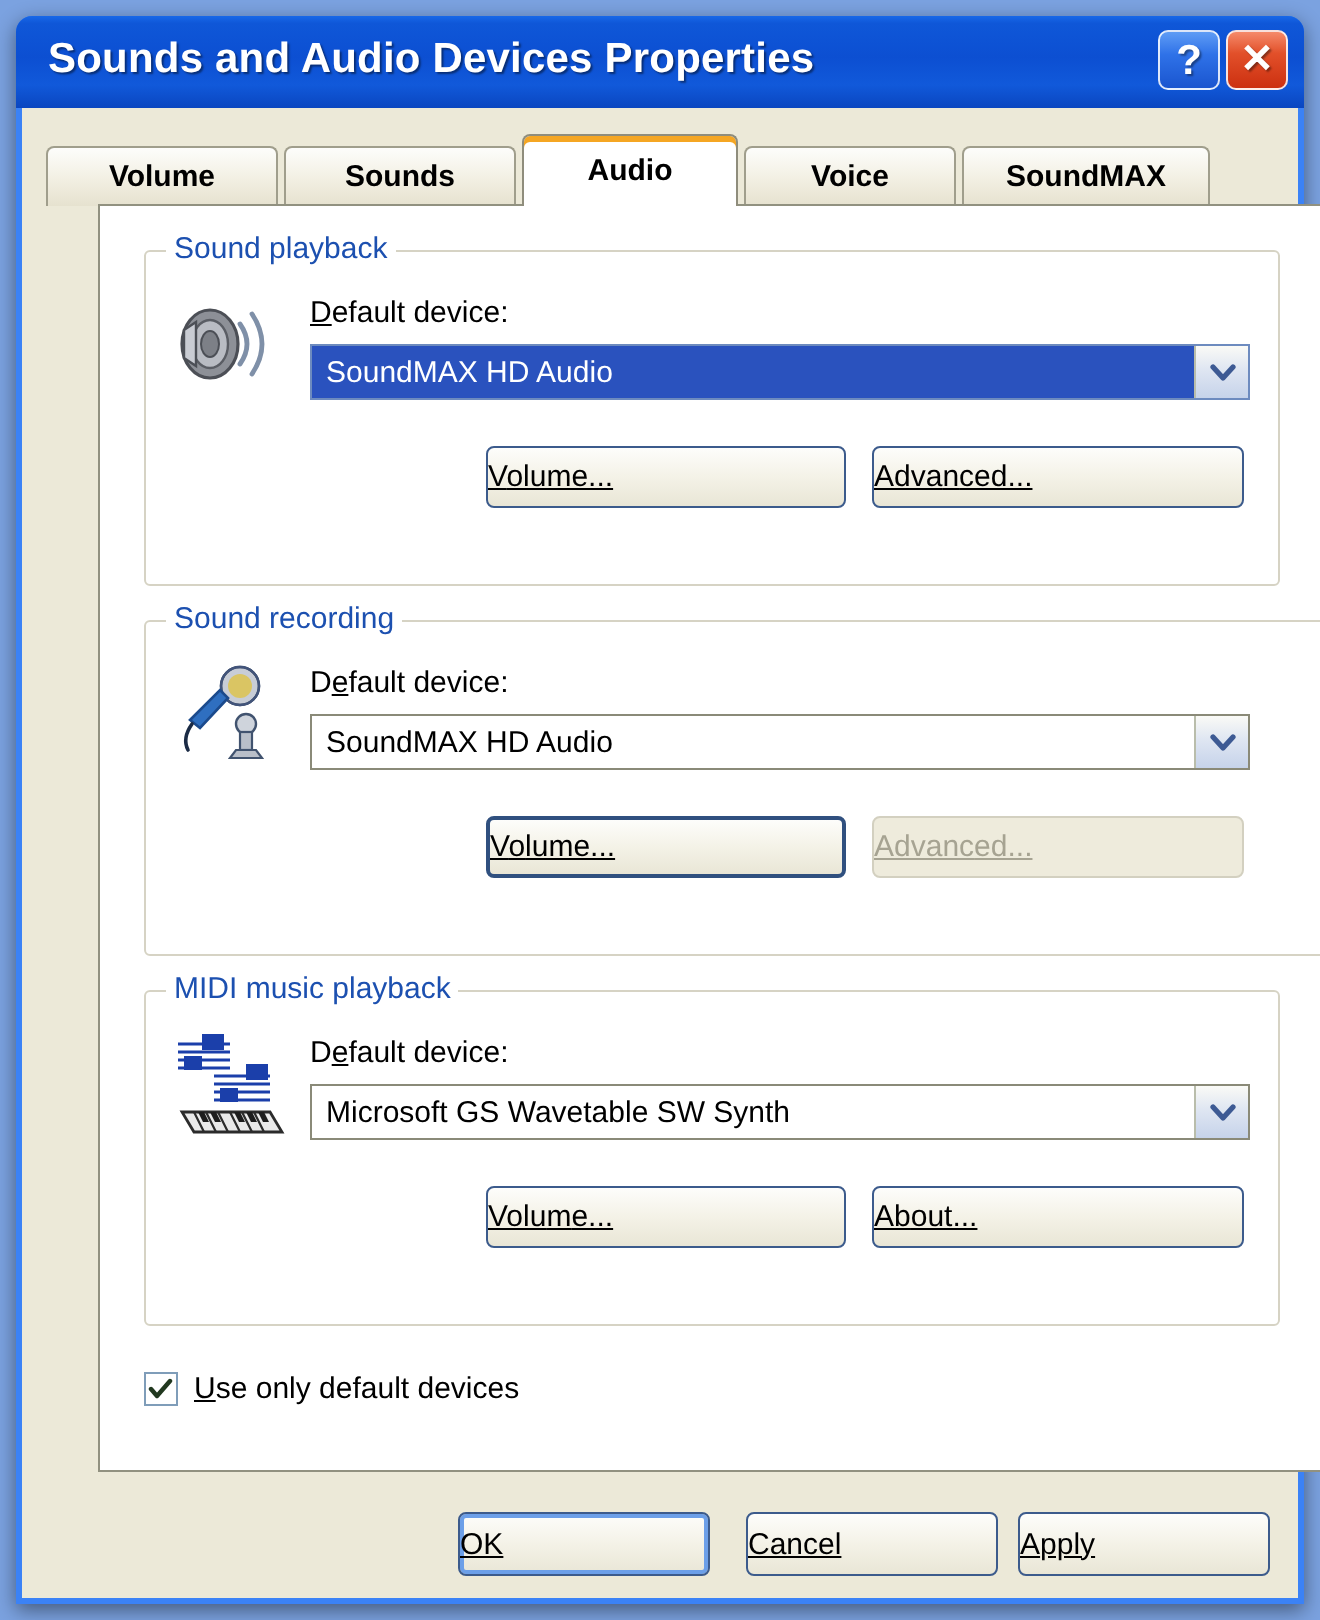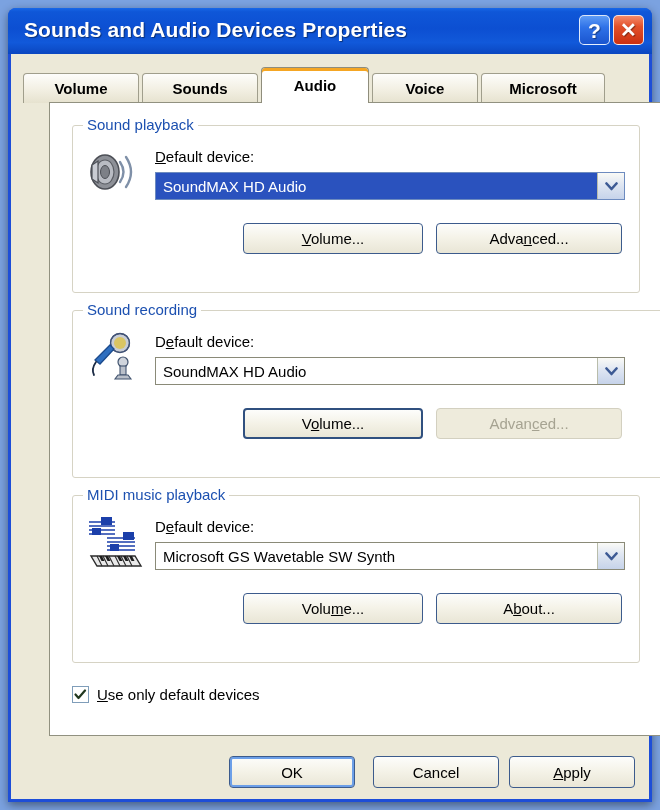--- a/index.html
+++ b/index.html
@@ -14,21 +14,21 @@
     overflow: hidden;
   }
 
   
   .window {
     position: absolute;
     left: 8px;
     top: 8px;
     width: 644px;
     height: 794px;
-    background: #1d4ed8;
+    background: #3b82f6;
     border-radius: 8px 8px 0 0;
     box-sizing: border-box;
     box-shadow: 0 3px 10px rgba(0,0,0,0.45);
   }
 
   
   .titlebar {
     position: absolute;
     left: 0; top: 0;
     width: 644px;
@@ -205,25 +205,25 @@
 
   .btn {
     position: absolute;
     height: 31px;
     background: linear-gradient(to bottom, #fdfdfb 0%, #f4f2e7 50%, #e9e6d6 100%);
     border: 1px solid #3c5b8c;
     border-radius: 4px;
     box-sizing: border-box;
     display: flex;
     align-items: center;
-    justify-content: center;
     font-size: 15px;
     color: #000;
     cursor: default;
     white-space: nowrap;
+    text-decoration: underline;
   }
   .btn.disabled {
     color: #a6a392;
     border-color: #d3d0c0;
     background: #eeebdc;
   }
   .btn.default-btn {
     border-width: 2px;
     border-color: #30507f;
   }
@@ -421,21 +421,21 @@
       <div class="tab" style="left:119px; width:116px;">
         <span>Sounds</span>
       </div>
       <div class="tab active" style="left:238px; width:108px;">
         <span>Audio</span>
       </div>
       <div class="tab" style="left:349px; width:106px;">
         <span>Voice</span>
       </div>
       <div class="tab" style="left:458px; width:124px;">
-        <span>Microsoft</span>
+        <span>SoundMAX</span>
       </div>
     </div>
 
     <div class="btn footer-btn" style="left:362px; top:702px;">
       <span>Cancel</span>
     </div>
     <div class="btn footer-btn focus-ring" style="left:218px; top:702px;">
       <span>OK</span>
     </div>
     <div class="btn footer-btn" style="left:498px; top:702px;">

